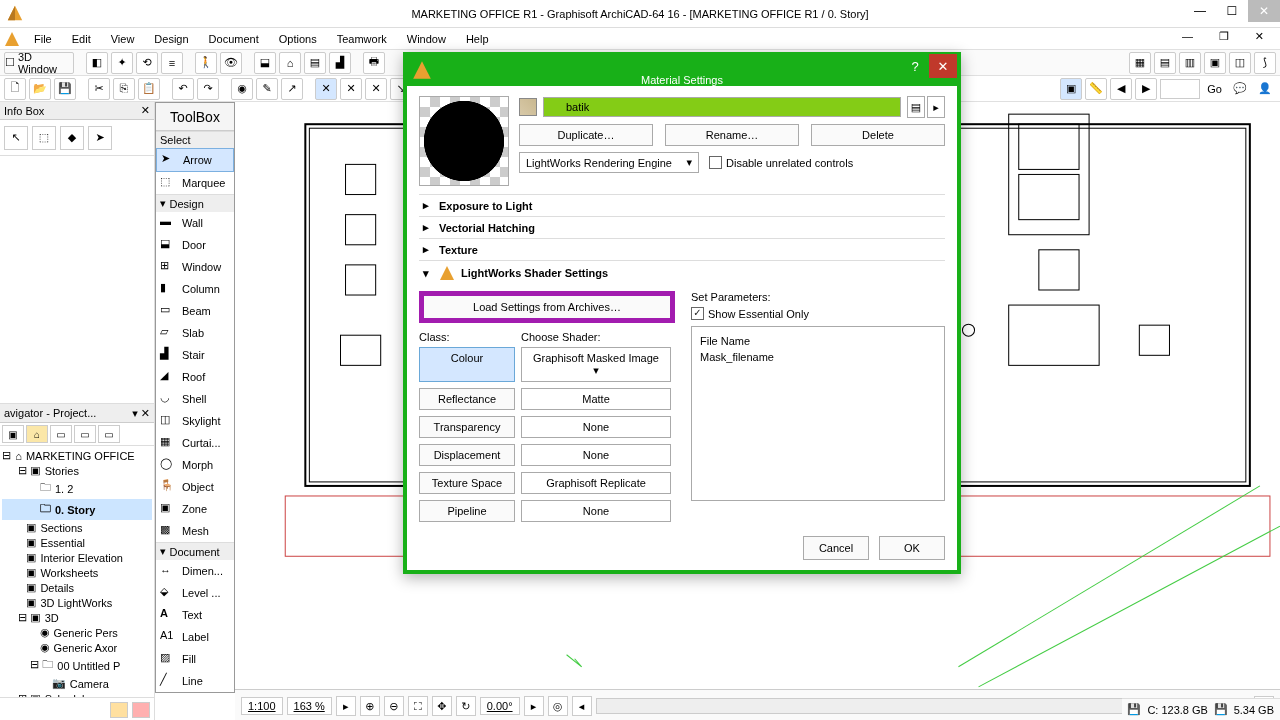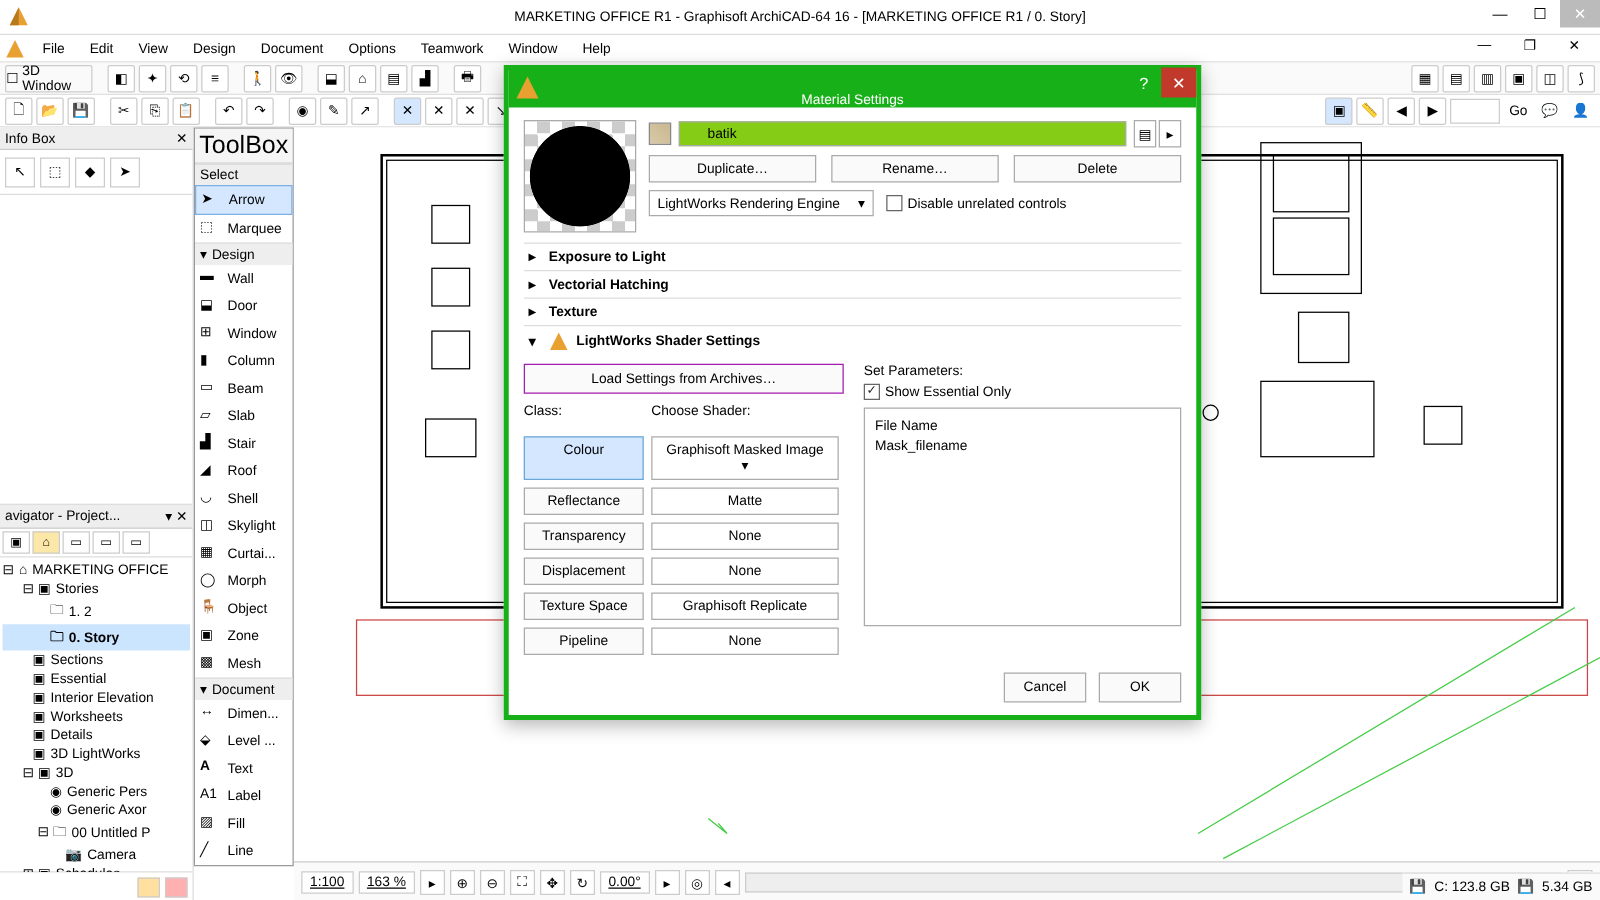--- a/index.html
+++ b/index.html
@@ -26,21 +26,21 @@
 .nav-head { height:20px; background:#eee; padding:2px 4px; display:flex; justify-content:space-between; align-items:center; border-top:1px solid #ddd; border-bottom:1px solid #ccc; }
 .nav-toolbar { display:flex; gap:2px; padding:2px; border-bottom:1px solid #ddd; }
 .nav-toolbar .ntbtn { width:22px; height:18px; border:1px solid #ccc; display:flex; align-items:center; justify-content:center; font-size:10px; cursor:pointer; }
 .tree { flex:1; overflow:auto; padding:2px; }
 .tree-row { display:flex; align-items:center; padding:1px 0; gap:4px; white-space:nowrap; cursor:pointer; }
 .tree-row.sel { background:#cce5ff; font-weight:bold; }
 .tree-ind { display:inline-block; }
 .tree-bottom { display:flex; gap:4px; padding:4px; justify-content:flex-end; border-top:1px solid #ddd; }
 .tree-bottom .bt { width:18px; height:16px; border:1px solid #ccc; }
 .toolbox { position:absolute; left:155px; top:0; width:80px; background:#fff; border:1px solid #999; z-index:5; }
-.toolbox-title { height:28px; display:flex; align-items:center; justify-content:center; font-size:20px; border-bottom:1px solid #ccc; background:#f5f5f5; }
+.toolbox-title { height:28px; display:flex; align-items:center; justify-content:center; font-size:14px; border-bottom:1px solid #ccc; background:#f5f5f5; }
 .toolbox-sect { background:#eee; padding:2px 4px; display:flex; align-items:center; gap:4px; border-top:1px solid #ddd; }
 .toolbox-item { display:flex; align-items:center; gap:6px; padding:3px 4px; cursor:pointer; }
 .toolbox-item.sel { background:#d4e7ff; border:1px solid #7cb0e0; }
 .toolbox-item svg, .toolbox-item .ti-ic { width:16px; height:16px; flex-shrink:0; }
 .canvas { position:absolute; left:235px; top:0; right:0; bottom:33px; background:#fff; overflow:hidden; }
 .canvas svg { width:100%; height:100%; }
 .status { position:absolute; left:235px; right:0; bottom:0; height:33px; border-top:1px solid #ccc; display:flex; align-items:center; gap:4px; padding:0 6px; background:#fafafa; }
 .stat-field { border:1px solid #ccc; padding:2px 6px; background:#fff;text-decoration:underline; }
 .sbtn { width:20px; height:20px; border:1px solid #ccc; background:#fff; display:flex; align-items:center; justify-content:center; cursor:pointer; }
 .scrollbar-h { flex:1; height:16px; background:#eee; border:1px solid #ccc; position:relative; }
@@ -65,21 +65,21 @@
 .cp-row { display:flex; align-items:center; gap:10px; }
 .cp-select { border:1px solid #aaa; padding:3px 6px; background:#fff; width:180px; display:flex; justify-content:space-between; align-items:center; }
 .chk-row { display:flex; align-items:center; gap:4px; }
 .chkbox { width:13px; height:13px; border:1px solid #666; background:#fff; }
 .chkbox.ck::after{ content:"✓"; display:block; font-size:10px; line-height:10px; text-align:center; color:#222; }
 .sections { margin-top:8px; }
 .sect-head { display:flex; align-items:center; gap:6px; padding:4px 4px; border-top:1px solid #ddd; font-weight:bold; cursor:pointer; }
 .sect-head .caret { width:10px; }
 .shader-body { display:flex; gap:16px; margin-top:6px; }
 .shader-left { width:256px; }
-.shader-left .load-btn { border:1px solid #a21caf; padding:5px; text-align:center; background:#fafafa; margin-bottom:8px; cursor:pointer; }
+.shader-left .load-btn { border:5px solid #a21caf; padding:5px; text-align:center; background:#fafafa; margin-bottom:8px; cursor:pointer; }
 .shader-grid { display:grid; grid-template-columns:96px 150px; gap:6px 6px; }
 .sg-cell { border:1px solid #aaa; padding:4px 6px; background:#fafafa; text-align:center; cursor:pointer; }
 .sg-cell.sel { background:#d4e7ff; border-color:#6aa8d8; }
 .sg-val { display:flex; justify-content:space-between; align-items:center; text-align:left; background:#fff;flex-direction:column; }
 .match-btn { border:1px solid #6aa8d8; background:#e8f3ff; padding:6px; text-align:center; margin-top:48px; cursor:pointer; width:250px; }
 .shader-right { flex:1; }
 .param-head { margin-bottom:4px; }
 .param-box { border:1px solid #aaa; height:175px; padding:6px 8px; position:relative; }
 .param-row { display:flex; justify-content:space-between; padding:2px 0; }
 .rainbow { width:16px; height:12px; background:linear-gradient(45deg,blue,magenta,red,orange,yellow); }
@@ -436,21 +436,21 @@
           <span class="caret">▾</span>
         <svg width="16" height="16">
             <polygon points="8,1 15,15 1,15" fill="#e8a030"></polygon>
           </svg>
         <span>LightWorks Shader Settings</span>
       </div>
 
       <div class="shader-body">
         <div class="shader-left">
           <div class="load-btn">Load Settings from Archives…</div>
-          <div style="display:flex; gap:6px; margin-bottom:14px">
+          <div style="display:flex; gap:6px; margin-bottom:4px">
             <div style="width:96px">Class:</div>
             <div>Choose Shader:</div>
           </div>
           <div class="shader-grid">
             <div class="sg-cell sel">Colour</div>
             <div class="sg-cell sg-val">
                 <span>Graphisoft Masked Image</span>
                 <span>▾</span>
               </div>
             <div class="sg-cell">Reflectance</div>

